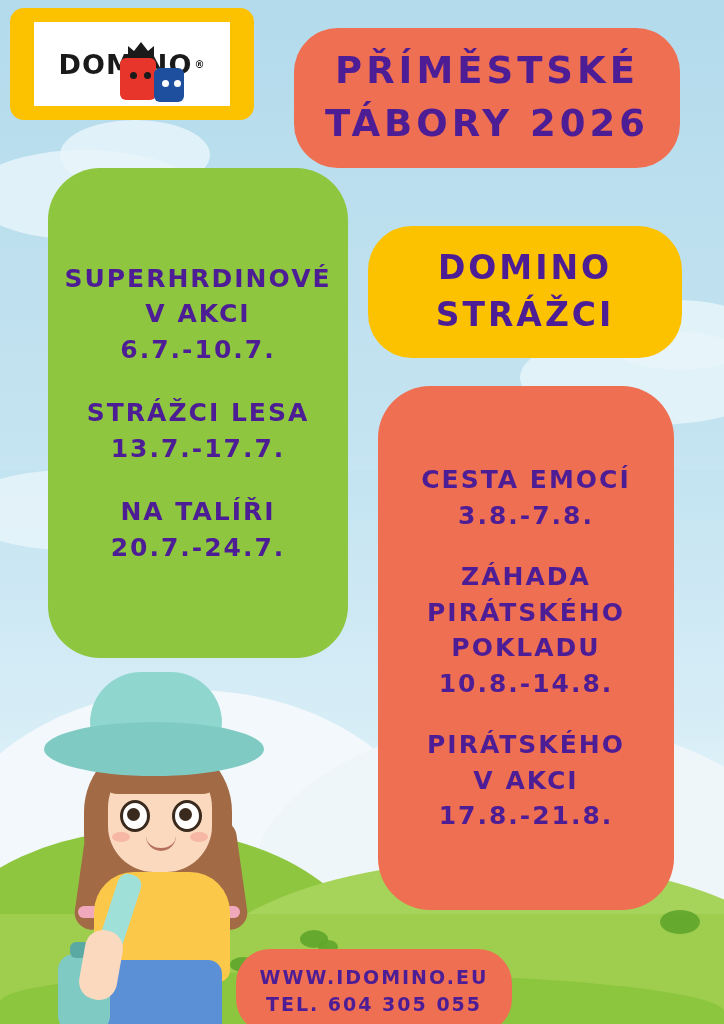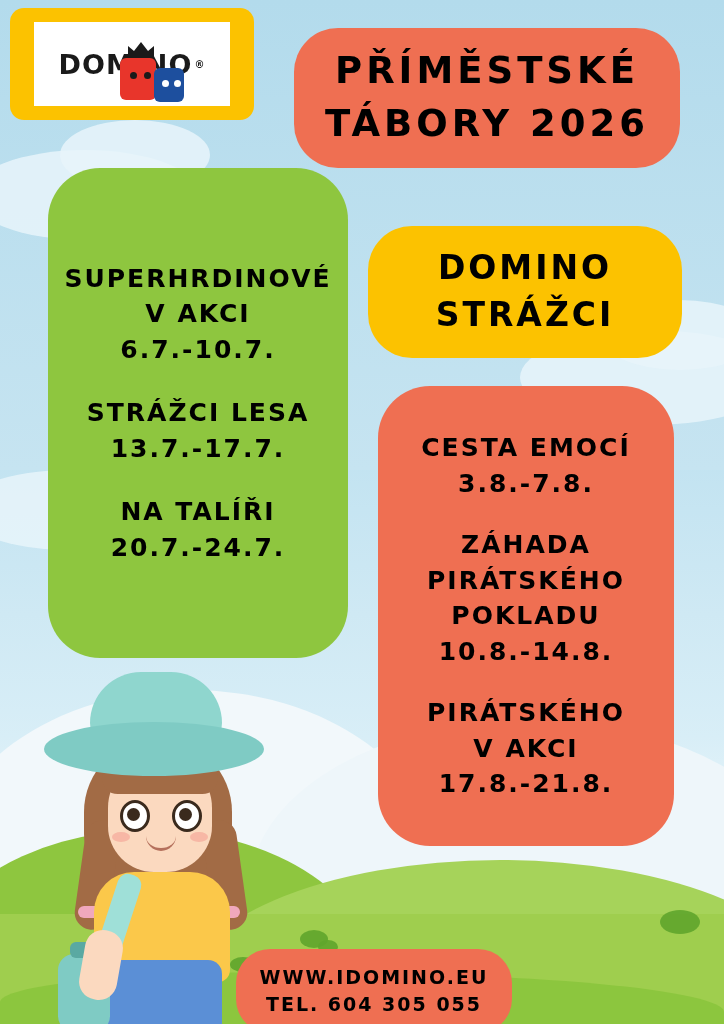--- a/index.html
+++ b/index.html
@@ -153,21 +153,21 @@
 
   
   .bubble {
     position: absolute;
     box-sizing: border-box;
     display: flex;
     flex-direction: column;
     align-items: center;
     justify-content: center;
     text-align: center;
-    color: #000000;
+    color: #4c1d95;
     font-family: "DejaVu Sans", sans-serif;
     font-weight: bold;
     letter-spacing: 2px;
     line-height: 1.42;
   }
 
   .bubble-title {
     left: 294px; top: 28px;
     width: 386px; height: 140px;
     background: #ef6f52;
@@ -191,21 +191,21 @@
     left: 368px; top: 226px;
     width: 314px; height: 132px;
     background: #fcc200;
     border-radius: 44px;
     font-size: 33px;
     letter-spacing: 3px;
   }
 
   .bubble-orange {
     left: 378px; top: 386px;
-    width: 296px; height: 460px;
+    width: 296px; height: 524px;
     background: #ef6f52;
     border-radius: 52px;
     font-size: 25px;
     padding: 14px 10px;
   }
   .bubble-orange .blockgap { height: 26px; }
 
   .bubble-contact {
     left: 236px; top: 920px;
     width: 276px; height: 84px;

